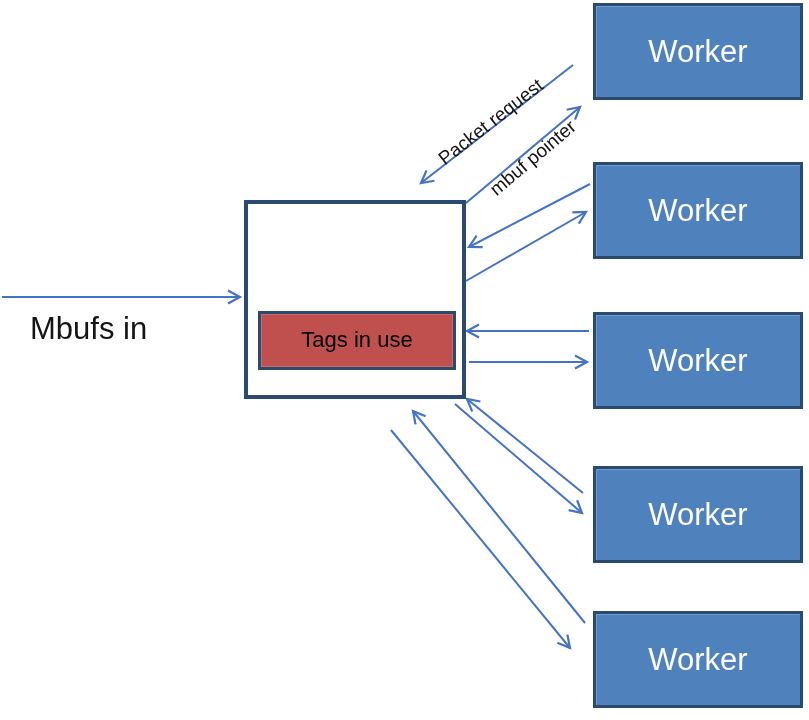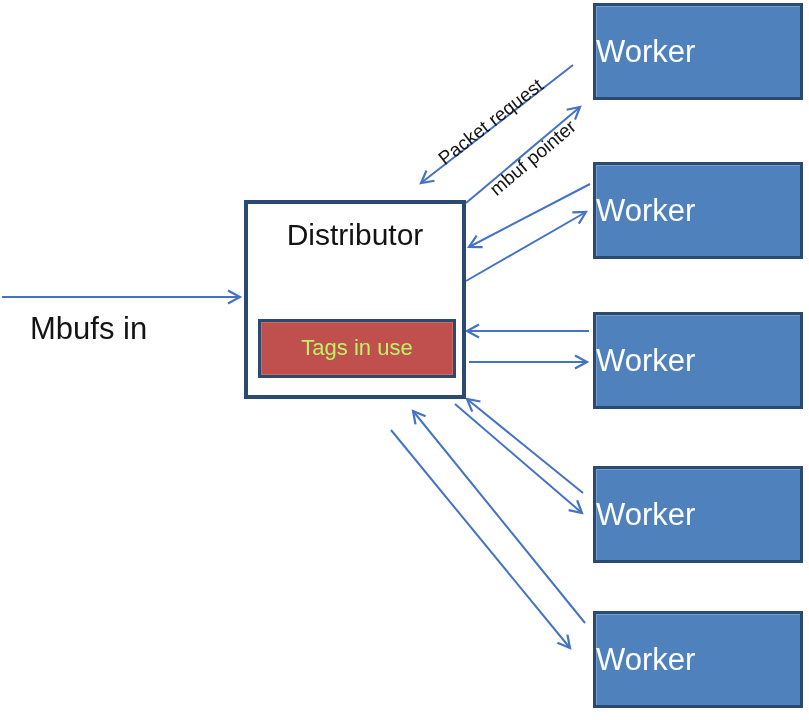--- a/index.html
+++ b/index.html
@@ -15,30 +15,30 @@
   .dist{
     position:absolute;left:244px;top:200px;width:222px;height:199px;
     box-sizing:border-box;background:#ffffff;border:4px solid #2a4a70;
     text-align:center;
   }
   .dist-text{
     margin-top:8px;font-size:30px;line-height:45px;color:#141414;
   }
   .dist-text span{display:block;}
   .tags{
-    position:absolute;left:10px;top:115px;width:198px;height:59px;
+    position:absolute;left:10px;top:107px;width:198px;height:59px;
     box-sizing:border-box;background:#c0504d;border:3px solid #2a4a70;
-    color:#bef264;font-size:22px;line-height:52px;text-align:center;
+    color:#000000;font-size:22px;line-height:52px;text-align:center;
     box-shadow:inset 0 0 0 1px rgba(255,255,255,0.15);
   }
   .worker{
     position:absolute;left:593px;width:210px;height:97px;
     box-sizing:border-box;background:#4f81bd;border:3px solid #2a4a70;
     color:#fdfdfd;font-size:31px;
-    display:flex;align-items:center;justify-content:flex-start;
+    display:flex;align-items:center;justify-content:center;
     box-shadow:inset 1px 1px 0 rgba(255,255,255,0.22);
   }
   .mbufs{
     position:absolute;left:30px;top:311px;font-size:31px;color:#141414;
     white-space:nowrap;
   }
   .edge-label{
     position:absolute;font-size:19px;color:#141414;white-space:nowrap;
     text-align:center;transform-origin:center center;
   }
@@ -66,21 +66,20 @@
         <line x1="469" y1="362" x2="587" y2="362" stroke="#4472c4" stroke-width="2" marker-end="url(#ah)"></line>
         <line x1="583" y1="493" x2="467" y2="399" stroke="#4472c4" stroke-width="2" marker-end="url(#ah)"></line>
         <line x1="455" y1="404" x2="582" y2="513" stroke="#4472c4" stroke-width="2" marker-end="url(#ah)"></line>
         <line x1="585" y1="623" x2="413" y2="411" stroke="#4472c4" stroke-width="2" marker-end="url(#ah)"></line>
         <line x1="391" y1="430" x2="570" y2="648" stroke="#4472c4" stroke-width="2" marker-end="url(#ah)"></line>
       </g>
   </svg>
 
   <div class="dist">
     <div class="dist-text">
-      <span>Distributor</span>
     </div>
     <div class="tags">Tags in use</div>
   </div>
 
   <div class="mbufs">Mbufs in</div>
 
   <div class="edge-label" id="lbl-packet-request">Packet request</div>
 
   <div class="edge-label" id="lbl-mbuf-pointer">mbuf pointer</div>
 

